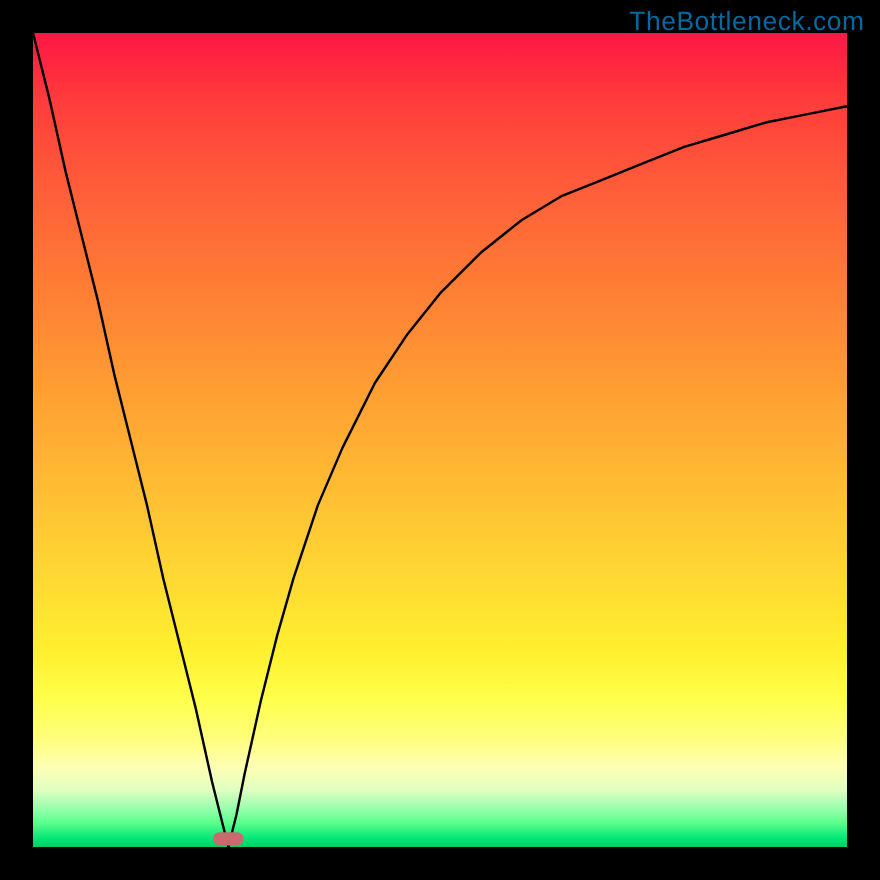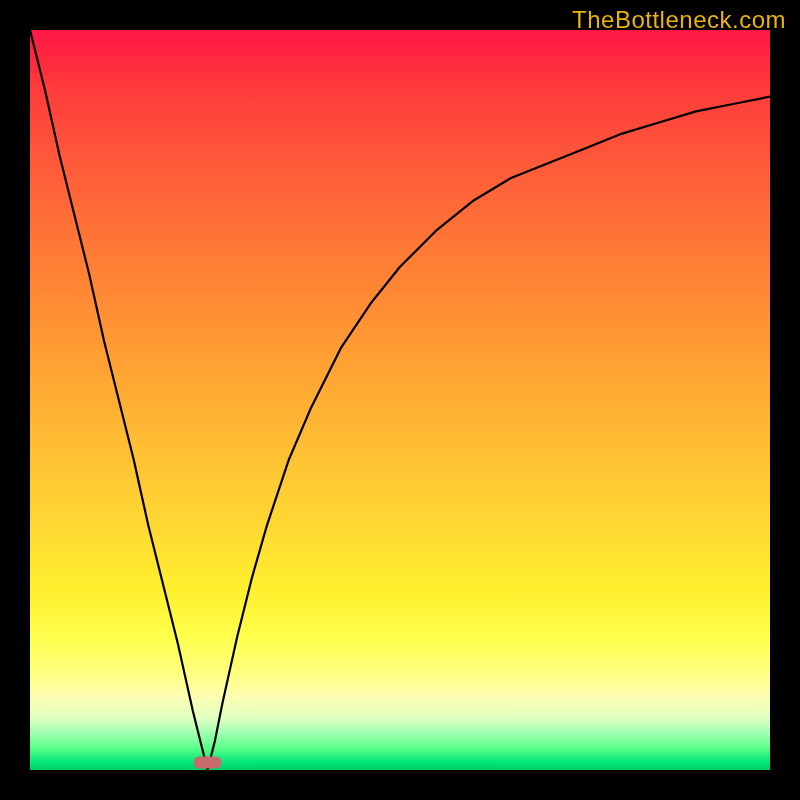--- a/index.html
+++ b/index.html
@@ -39,21 +39,21 @@
       #a0ffb0 95%,
       #5cff8c 97%,
       #00e676 99%,
       #00d060 100%
     );
   }
   .watermark {
     position: absolute;
     top: 6px;
     right: 14px;
-    color: #eab308;
+    color: #0369a1;
     font-size: 24px;
     letter-spacing: 0.5px;
     font-weight: 500;
     user-select: none;
   }
   svg.curves {
     position: absolute;
     left: 0;
     top: 0;
     width: 740px;

